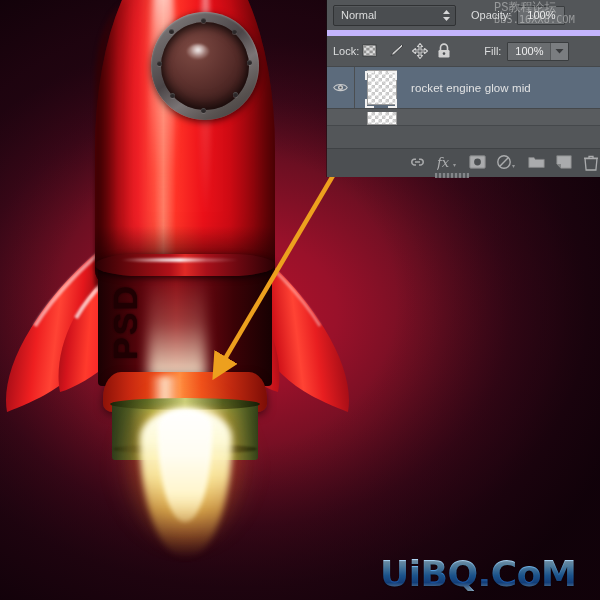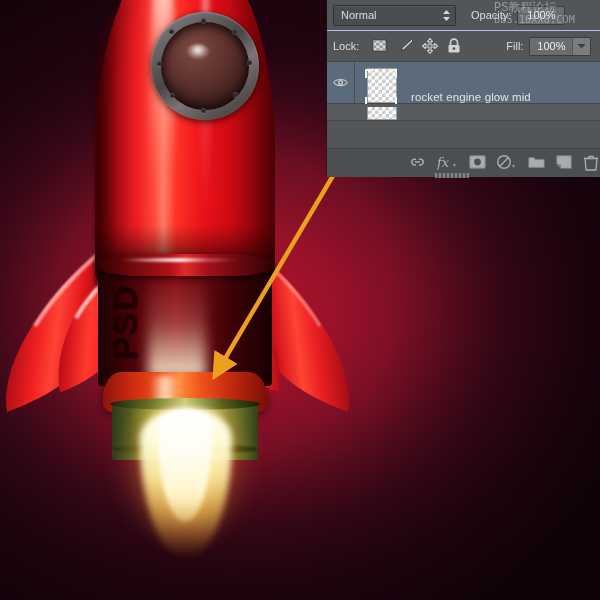--- a/index.html
+++ b/index.html
@@ -181,21 +181,21 @@
   .ps-panel{
     position:absolute;left:327px;top:0;width:273px;height:177px;
     background:#535659;
     font-family:"Liberation Sans", sans-serif;
     color:#d8d9da;
     font-size:11px;
     box-shadow:-1px 0 0 rgba(20,20,20,.5);
   }
   .ps-toprow{
     position:relative;height:30px;display:flex;align-items:center;padding:0 6px;
-    border-bottom:1px solid #c4b5fd;
+    border-bottom:6px solid #c4b5fd;
   }
   .blendsel{
     width:110px;height:19px;background:#4a4d50;border:1px solid #303234;border-radius:2px;
     display:flex;align-items:center;justify-content:space-between;padding:0 4px 0 7px;
     box-shadow:inset 0 1px 0 rgba(255,255,255,.07);
     color:#dcdddd;font-size:11px;
   }
   .spin{display:flex;flex-direction:column;line-height:5px;font-size:8px;color:#cfd0d1;}
   .op-label{margin-left:15px;font-size:11px;color:#dddedf;text-align:right;}
   .numbox{
@@ -206,31 +206,31 @@
     margin-left:6px;display:flex;align-items:stretch;height:17px;
     border:1px solid #3a3d3f;border-radius:1px;overflow:hidden;
   }
   .numbox-wide .val{width:42px;background:#6a6d70;display:flex;align-items:center;justify-content:center;color:#efefef;font-size:11px;}
   .numbox-wide .arw{width:17px;background:#7a7d80;display:flex;align-items:center;justify-content:center;font-size:7px;color:#3a3c3e;border-left:1px solid #55585a;}
 
   .ps-lockrow{
     position:relative;height:30px;display:flex;align-items:center;padding:0 6px;
     border-bottom:1px solid #45484b;
   }
-  .lock-label{font-size:11px;color:#dddedf;margin-right:13px;}
+  .lock-label{font-size:11px;color:#dddedf;margin-right:3px;}
   .lock-ico{width:17px;height:16px;margin-right:8px;opacity:.92;}
-  .fill-label{margin-left:34px;font-size:11px;color:#dddedf;}
+  .fill-label{margin-left:22px;font-size:11px;color:#dddedf;}
 
   .ps-layers{position:relative;}
   .layer-row{
     position:relative;height:41px;display:flex;align-items:center;
     border-bottom:1px solid #45484b;
     background:#595c5f;
   }
-  .layer-row.selected{background:#5c6b7c;align-items:flex-end;}
+  .layer-row.selected{background:#5c6b7c;}
   .eye-cell{width:27px;display:flex;align-items:center;justify-content:center;border-right:1px solid #4b4e51;height:100%;}
   .thumb-wrap{width:53px;display:flex;align-items:center;justify-content:center;position:relative;}
   .thumb{
     width:28px;height:33px;position:relative;
     background-image:
       linear-gradient(45deg,#c9c9c9 25%,transparent 25%,transparent 75%,#c9c9c9 75%),
       linear-gradient(45deg,#c9c9c9 25%,#ffffff 25%,#ffffff 75%,#c9c9c9 75%);
     background-size:7px 7px;background-position:0 0,3.5px 3.5px;
     border:1px solid #9a9a9a;
   }
@@ -552,14 +552,15 @@
 
       <div class="grip"></div>
     </div>
   </div>
 
   <div class="wm-tr">
     <div class="l1">PS教程论坛</div>
     <div class="l2">BBS.16XX8.COM</div>
   </div>
 
+  <div class="wm-bottom">UiBQ.CoM</div>
 
 </div>
 
 </body></html>

